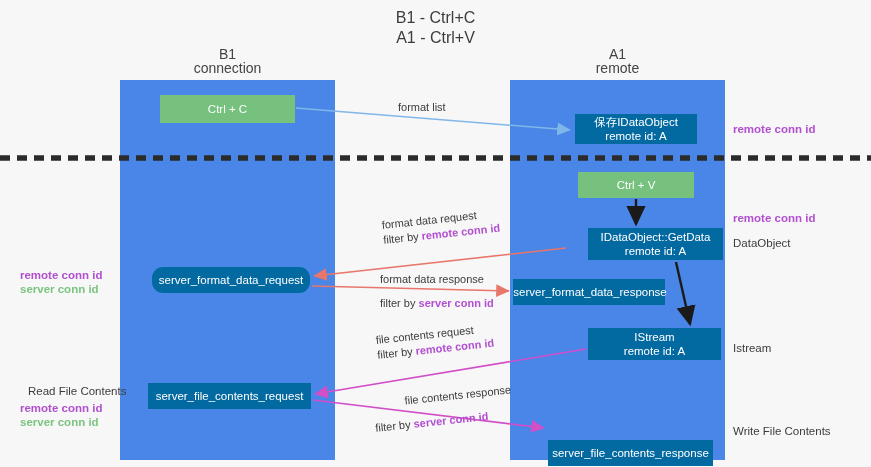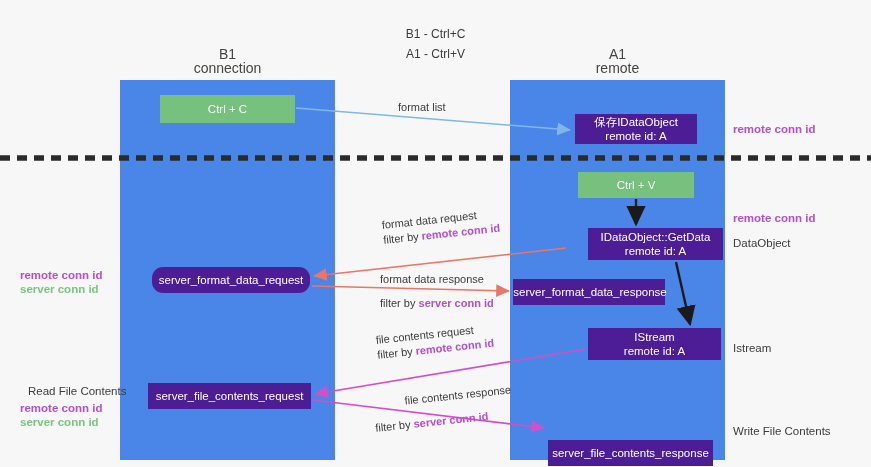--- a/index.html
+++ b/index.html
@@ -36,24 +36,24 @@
     width: 215px;
   }
   #hdr-b1 { left: 120px; top: 47px; }
   #hdr-a1 { left: 510px; top: 47px; }
   .col-header .h-line { display: block; }
 
   
   #title {
     position: absolute;
     left: 0;
-    top: 24px;
+    top: 8px;
     width: 871px;
     text-align: center;
-    font-size: 12px;
+    font-size: 16px;
     color: #3c3c3c;
     line-height: 20px;
   }
   #title .t-line { display: block; }
 
   
   .box {
     position: absolute;
     box-sizing: border-box;
     display: flex;
@@ -61,21 +61,21 @@
     align-items: center;
     justify-content: center;
     color: #ffffff;
     font-size: 11.5px;
     line-height: 14px;
     text-align: right;
     padding: 2px 6px;
   }
   .box .b-line { display: block; white-space: nowrap; }
   .box-green { background: #76c17d; }
-  .box-orange { background: #4c1d95; }
+  .box-orange { background: #0369a1; }
 
   #box-ctrlc   { left: 160px; top: 95px;  width: 135px; height: 28px; }
   #box-save    { left: 575px; top: 114px; width: 122px; height: 30px; }
   #box-ctrlv   { left: 578px; top: 172px; width: 116px; height: 26px; }
   #box-getdata { left: 588px; top: 228px; width: 135px; height: 32px; }
   #box-sfdreq  { left: 152px; top: 267px; width: 158px; height: 26px; border-radius: 11px; }
   #box-sfdres  { left: 513px; top: 279px; width: 152px; height: 26px; padding-left: 8px; }
   #box-istream { left: 588px; top: 328px; width: 133px; height: 32px; }
   #box-sfcreq  { left: 148px; top: 383px; width: 163px; height: 26px; }
   #box-sfcres  { left: 548px; top: 416px; width: 165px; height: 26px; margin-top: 24px; }

